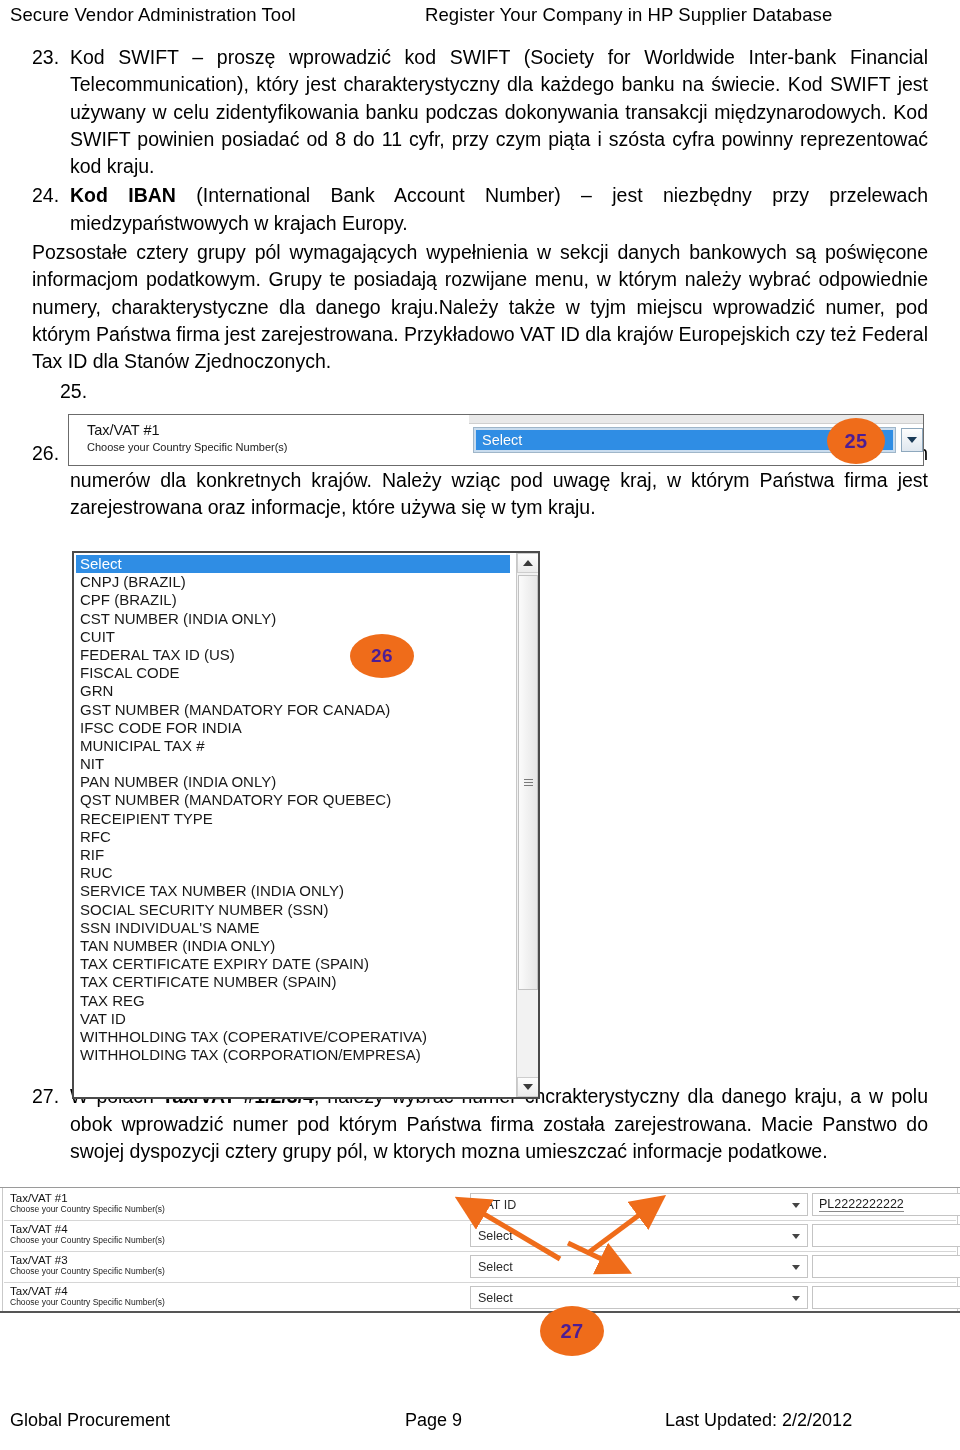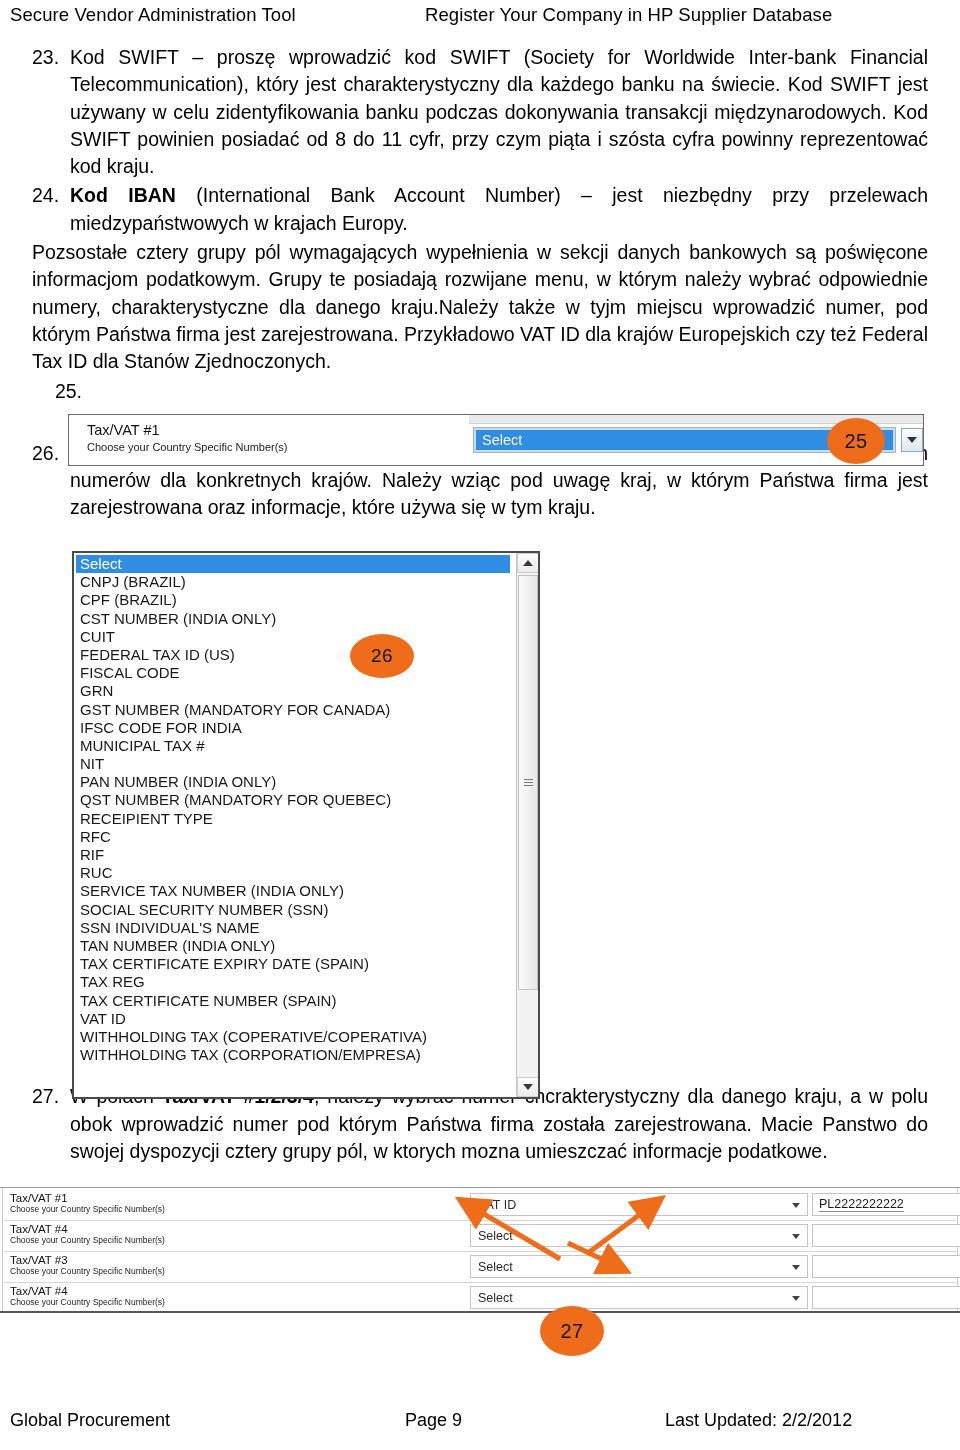--- a/index.html
+++ b/index.html
@@ -115,24 +115,24 @@
     width: 0; height: 0;
     border-left: 5px solid transparent;
     border-right: 5px solid transparent;
     border-top: 6px solid #1a3a56;
   }
 
   .badge {
     position: absolute;
     border-radius: 50%;
     background: #ef6c1a;
-    color: #0f172a;
+    color: #4c1d95;
     display: flex; align-items: center; justify-content: center;
     font-size: 21px;
-    font-weight: 400;
+    font-weight: 700;
     letter-spacing: .5px;
     z-index: 40;
   }
   .badge-25 { left: 827px; top: 418px; width: 58px; height: 46px; font-size: 20px; }
 
   
   .fig-26 {
     position: absolute;
     left: 72px; top: 551px;
     width: 468px; height: 548px;
@@ -287,21 +287,21 @@
   </div>
 
   <div class="numitem" style="margin-top:2px;">
     <span class="num">24.</span>
     <span class="b">Kod IBAN</span><span> (International Bank Account Number) – jest niezbędny przy przelewach miedzypaństwowych w krajach Europy.</span>
   </div>
 
   <div class="p-plain" style="margin-top:2px;">Pozsostałe cztery grupy pól wymagających wypełnienia w sekcji danych bankowych są poświęcone informacjom podatkowym. Grupy te posiadają rozwijane menu, w którym należy wybrać odpowiednie numery, charakterystyczne dla danego kraju.Należy także w tyjm miejscu wprowadzić numer, pod którym Państwa firma jest zarejestrowana. Przykładowo VAT ID dla krajów Europejskich czy też Federal Tax ID dla Stanów Zjednoczonych.</div>
 
   <div class="numitem" style="margin-top:2px; padding-left:48px;">
-    <span class="num" style="left:16px;text-align:right;">25.</span>
+    <span class="num" style="left:28px;">25.</span>
   </div>
 
   <div style="height:62px;"></div>
 
   <div class="numitem">
     <span class="num">26.</span>
     <span>Określone numery dla kraju. W menu Tax/VAT #1, należy dokonać wyboru spośród określonych numerów dla konkretnych krajów. Należy wziąc pod uwagę kraj, w którym Państwa firma jest zarejestrowana oraz informacje, które używa się w tym kraju.</span>
   </div>
 
   <div style="height:562px;"></div>
@@ -346,22 +346,22 @@
       <div class="dd-opt">QST NUMBER (MANDATORY FOR QUEBEC)</div>
       <div class="dd-opt">RECEIPIENT TYPE</div>
       <div class="dd-opt">RFC</div>
       <div class="dd-opt">RIF</div>
       <div class="dd-opt">RUC</div>
       <div class="dd-opt">SERVICE TAX NUMBER (INDIA ONLY)</div>
       <div class="dd-opt">SOCIAL SECURITY NUMBER (SSN)</div>
       <div class="dd-opt">SSN INDIVIDUAL'S NAME</div>
       <div class="dd-opt">TAN NUMBER (INDIA ONLY)</div>
       <div class="dd-opt">TAX CERTIFICATE EXPIRY DATE (SPAIN)</div>
+      <div class="dd-opt">TAX CERTIFICATE NUMBER (SPAIN)</div>
       <div class="dd-opt">TAX REG</div>
-      <div class="dd-opt">TAX CERTIFICATE NUMBER (SPAIN)</div>
       <div class="dd-opt">VAT ID</div>
       <div class="dd-opt">WITHHOLDING TAX (COPERATIVE/COPERATIVA)</div>
       <div class="dd-opt">WITHHOLDING TAX (CORPORATION/EMPRESA)</div>
     </div>
   <div class="dd-scroll">
     <div class="sb-btn up">
       <span class="sb-arrow-up"></span>
     </div>
     <div class="sb-thumb">
       <span class="sb-grip"></span>

